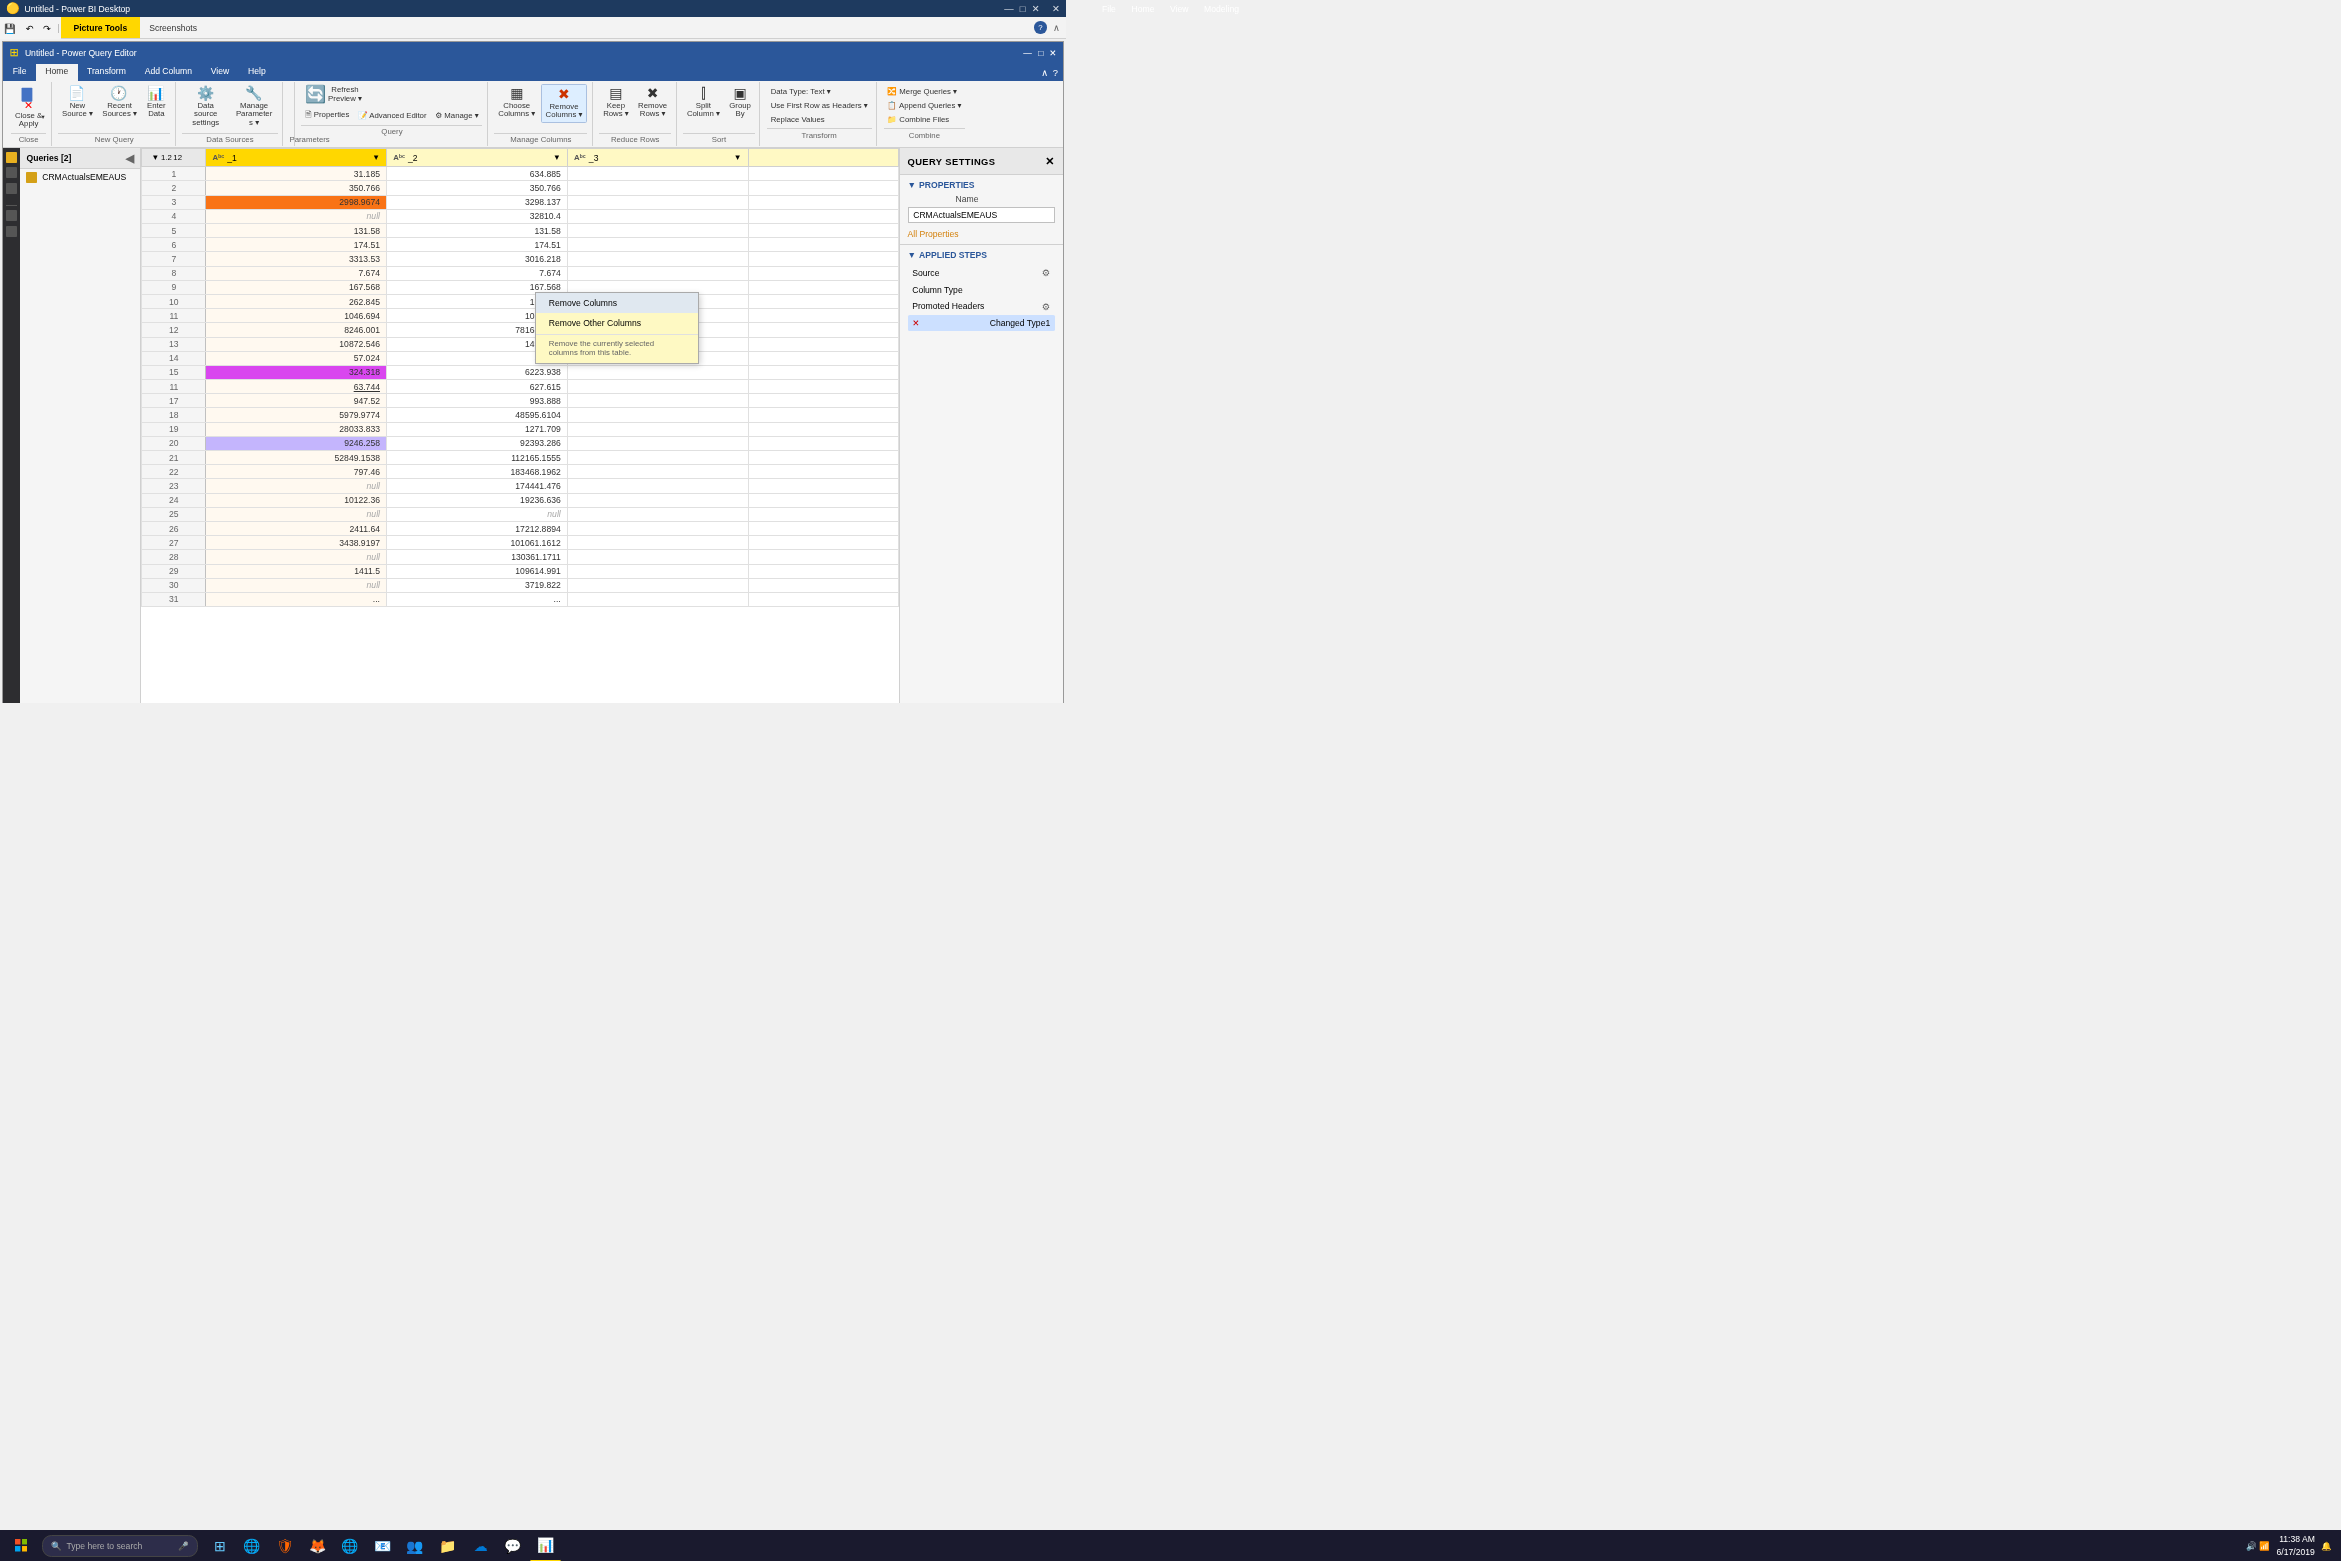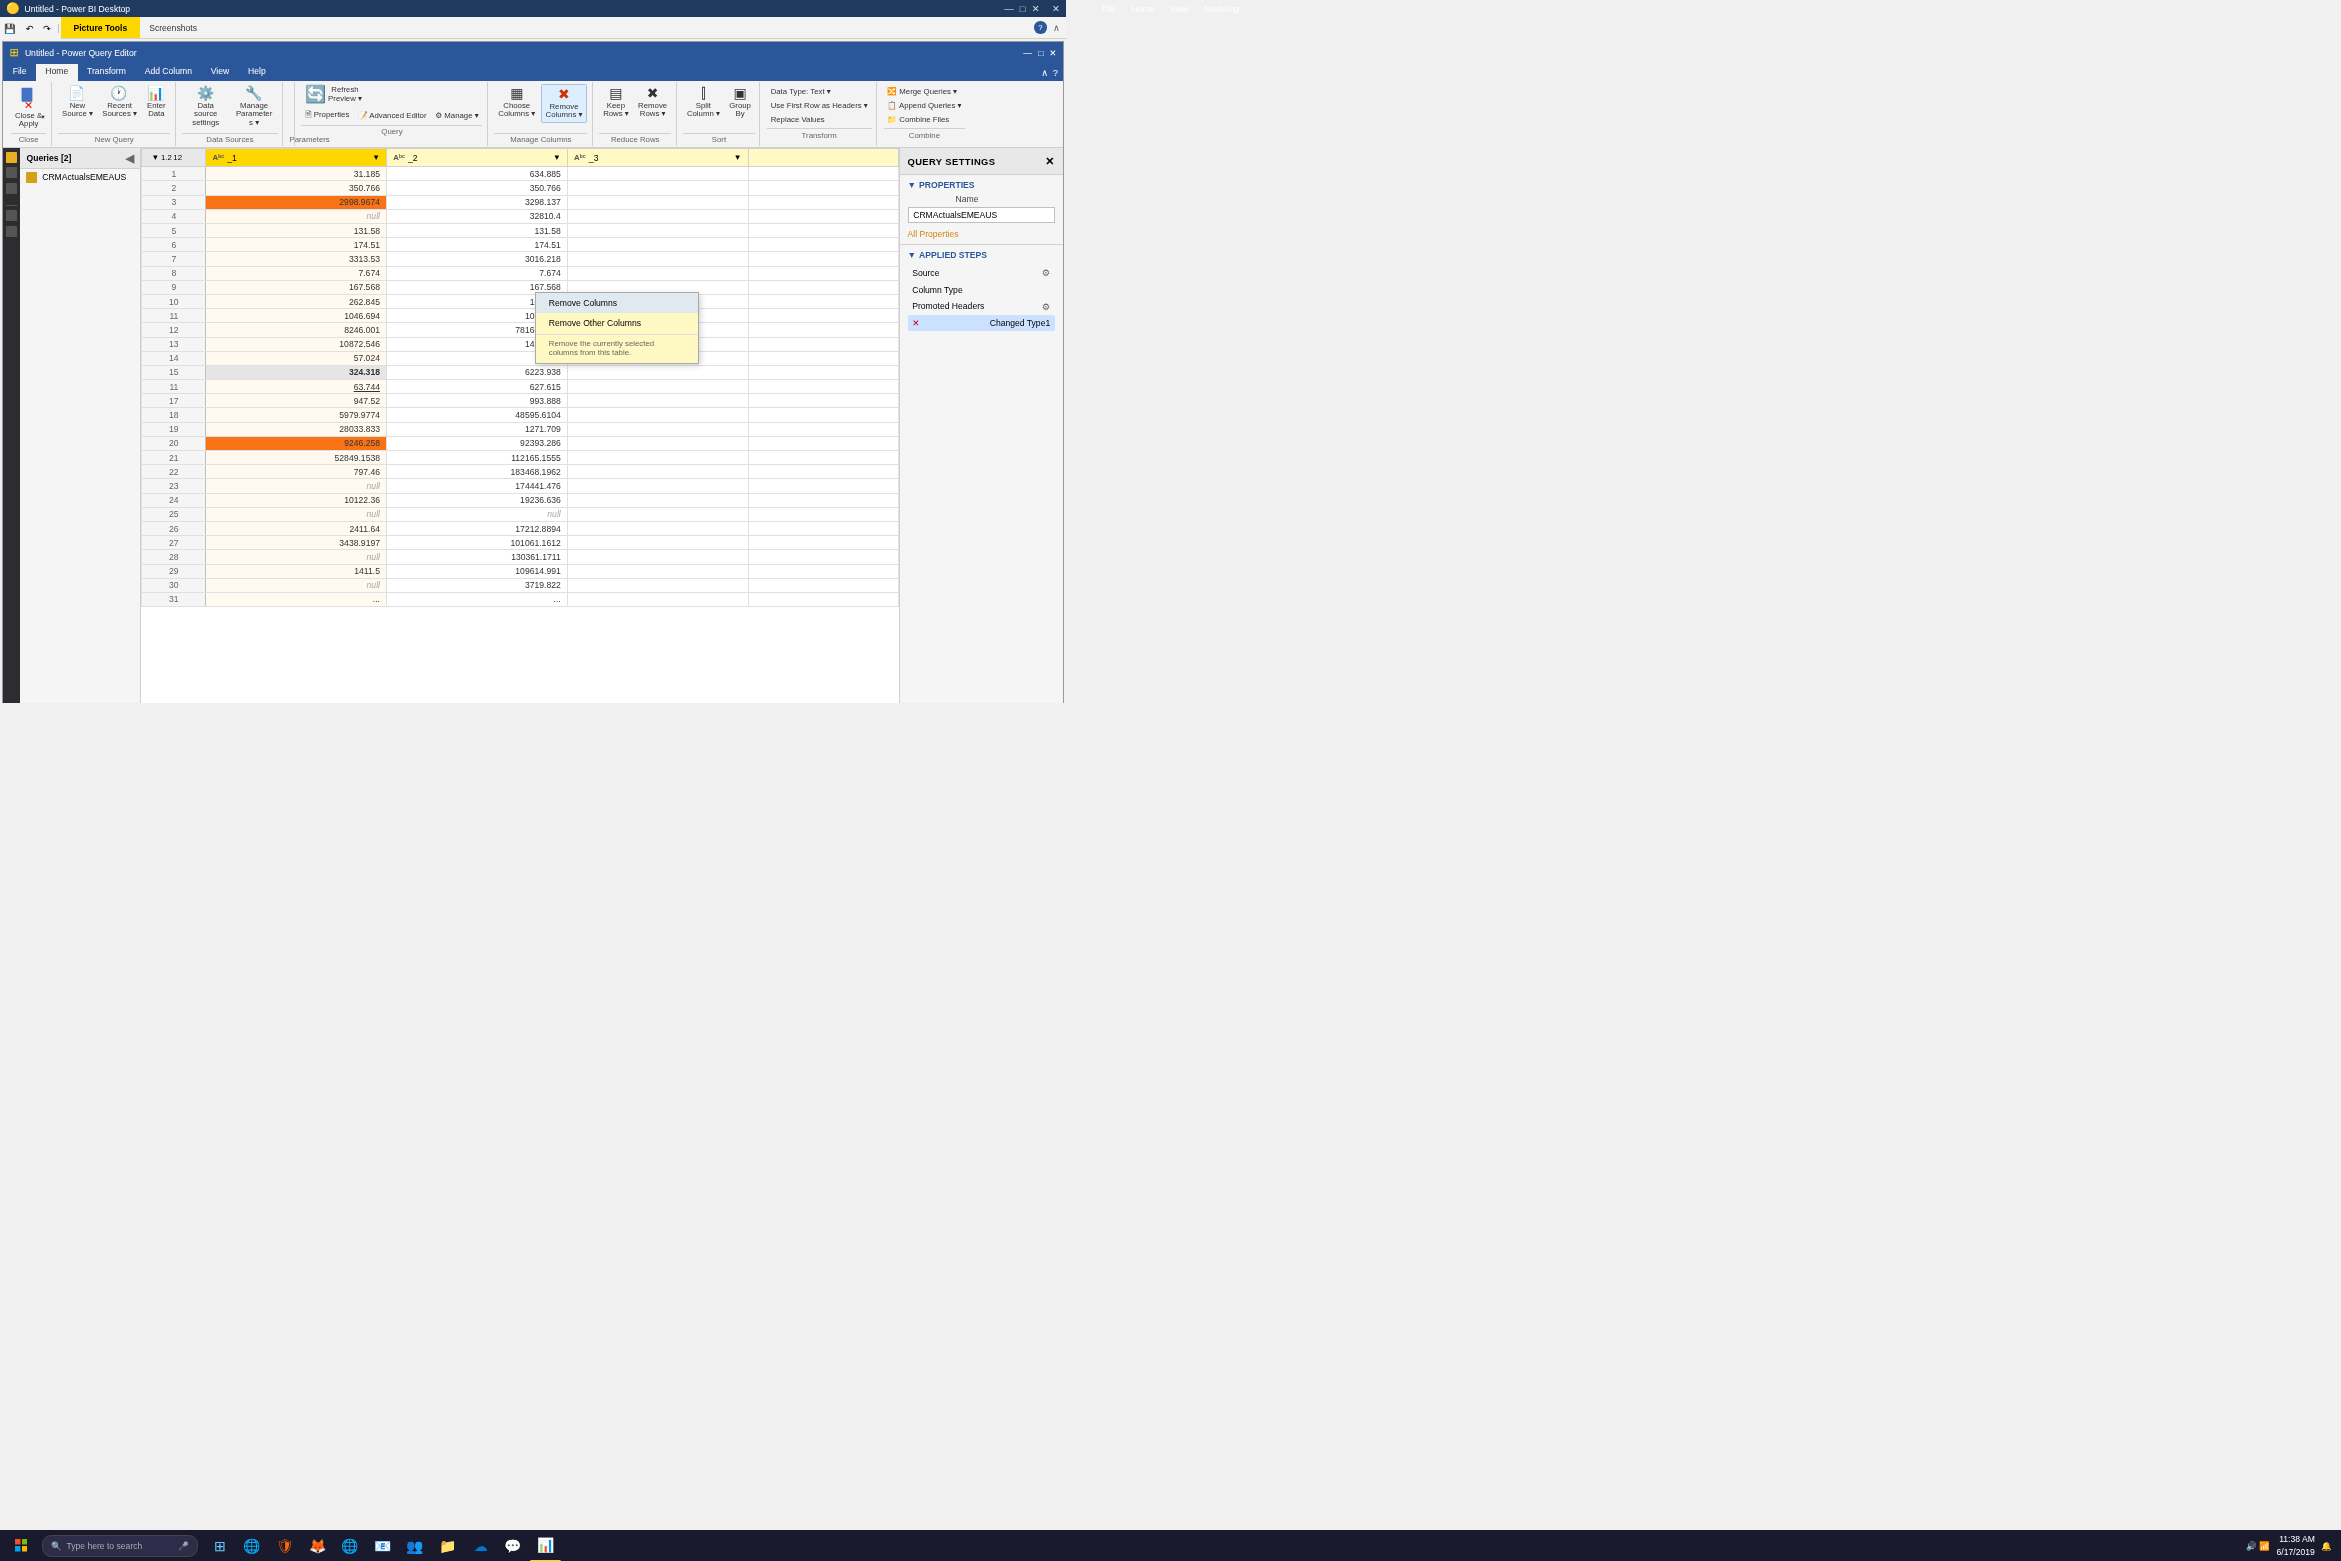--- a/index.html
+++ b/index.html
@@ -802,21 +802,21 @@
               </tr>
               <tr>
                 <td class="row-num">14</td>
                 <td style="background: rgb(255, 249, 240);">57.024</td>
                 <td>57.024</td>
                 <td></td>
                 <td></td>
               </tr>
               <tr>
                 <td class="row-num">15</td>
-                <td style="background: #e5e5e5; font-weight: bold;">324.318</td>
+                <td style="background: #d946ef;">324.318</td>
                 <td>6223.938</td>
                 <td></td>
                 <td></td>
               </tr>
               <tr>
                 <td class="row-num">11</td>
                 <td style="background: rgb(255, 249, 240); text-decoration: underline;">63.744</td>
                 <td>627.615</td>
                 <td></td>
                 <td></td>
@@ -837,21 +837,21 @@
               </tr>
               <tr>
                 <td class="row-num">19</td>
                 <td style="background: rgb(255, 249, 240);">28033.833</td>
                 <td>1271.709</td>
                 <td></td>
                 <td></td>
               </tr>
               <tr>
                 <td class="row-num">20</td>
-                <td style="background: #f97316; text-align: right;">9246.258</td>
+                <td style="background: #c4b5fd; text-align: right;">9246.258</td>
                 <td>92393.286</td>
                 <td></td>
                 <td></td>
               </tr>
               <tr>
                 <td class="row-num">21</td>
                 <td style="background: rgb(255, 249, 240);">52849.1538</td>
                 <td>112165.1555</td>
                 <td></td>
                 <td></td>

